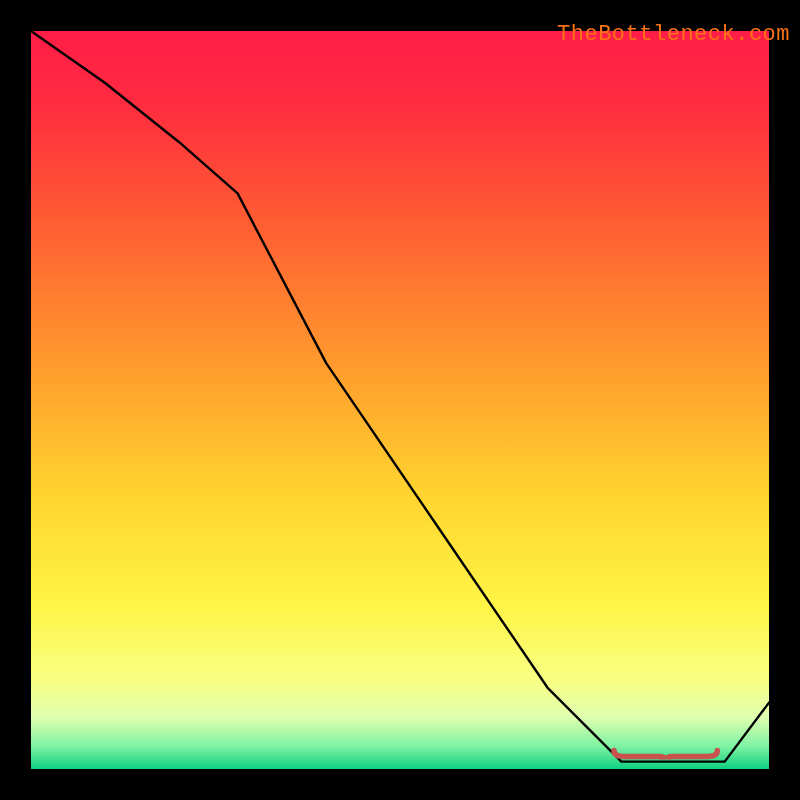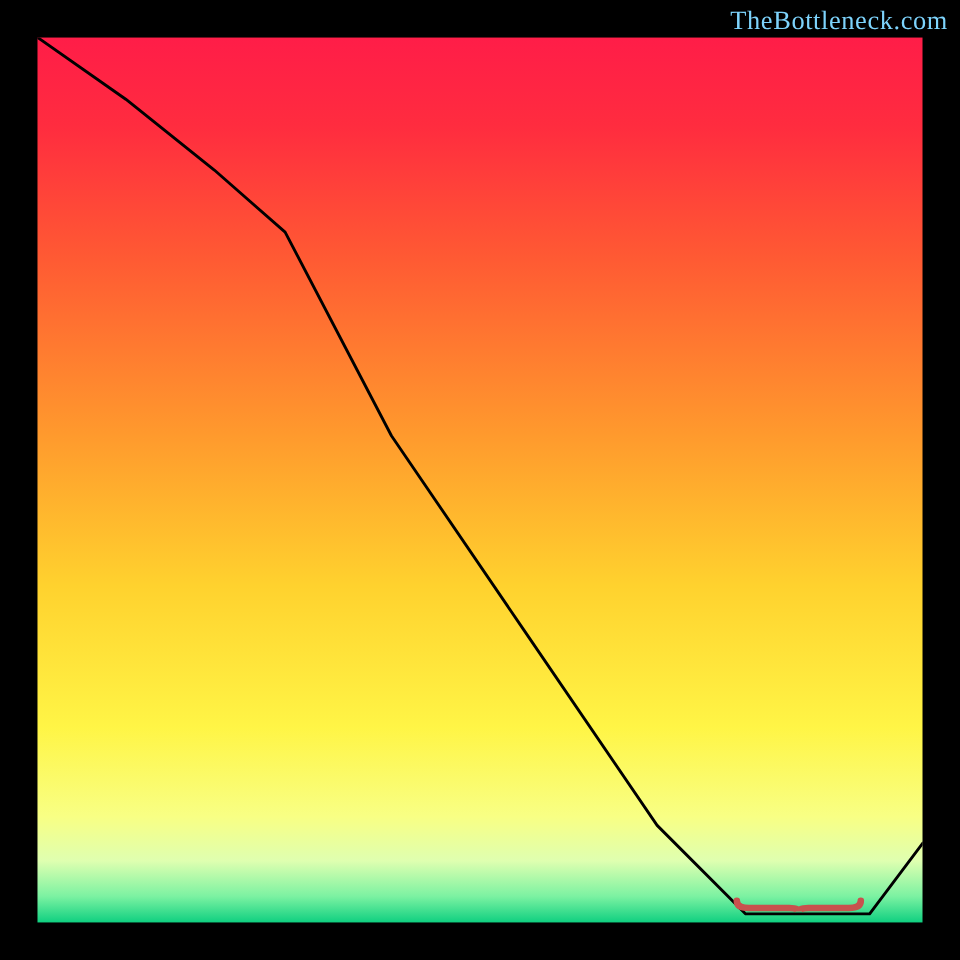--- a/index.html
+++ b/index.html
@@ -11,25 +11,25 @@
     overflow: hidden;
   }
   .stage {
     position: relative;
     width: 800px;
     height: 800px;
     background: #000;
   }
   .watermark {
     position: absolute;
-    top: 4px;
+    top: 22px;
     right: 10px;
-    font-family: Liberation Serif, serif;
+    font-family: Liberation Mono, monospace;
     font-size: 22px;
-    color: #7dd3fc;
+    color: #f97316;
     letter-spacing: 0.5px;
     z-index: 10;
   }
   .plot {
     position: absolute;
     left: 31px;
     top: 31px;
     width: 738px;
     height: 738px;
     overflow: hidden;

